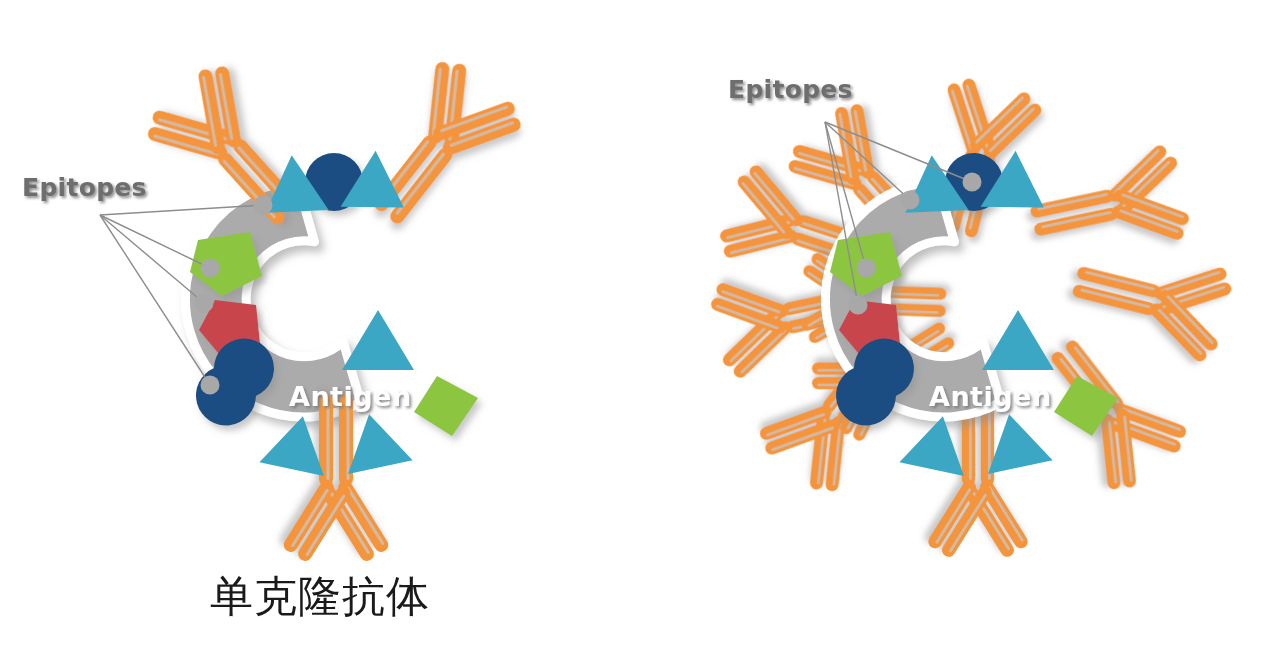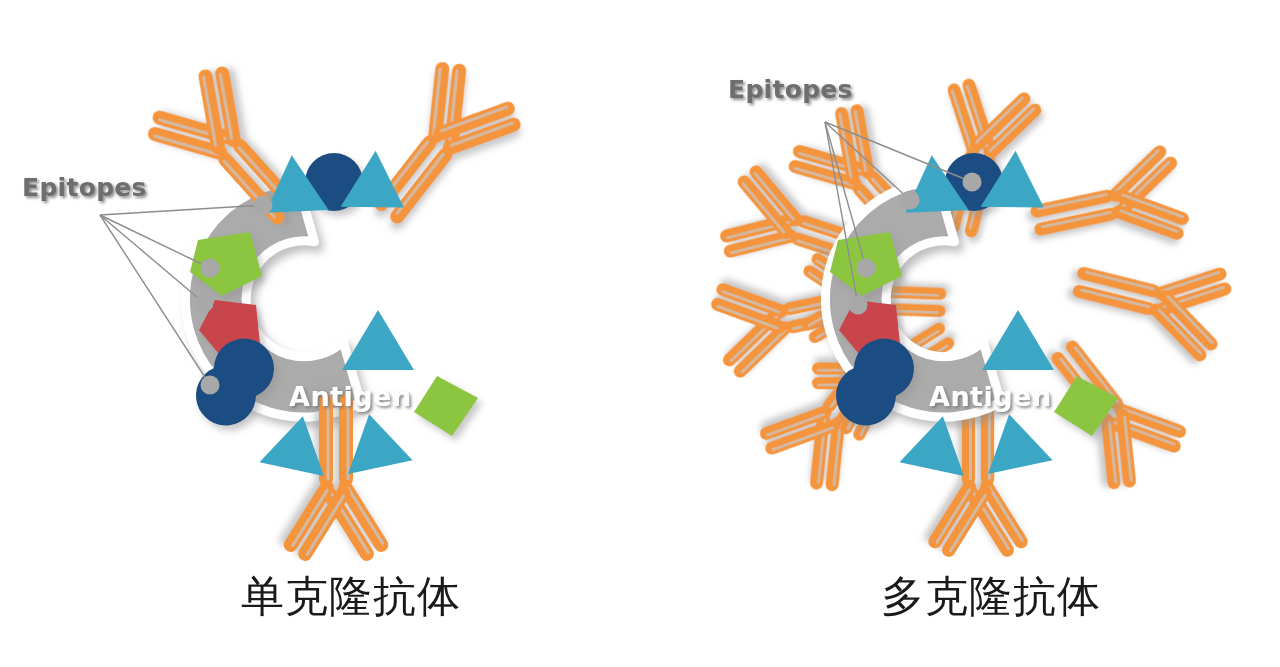--- a/index.html
+++ b/index.html
@@ -33,21 +33,20 @@
     left: 0;
     width: 100%;
     top: 575px;
     text-align: center;
     font-size: 43px;
     line-height: 1.0;
     color: #1a1a1a;
     font-family: "DejaVu Sans", sans-serif;
     letter-spacing: 1px;
     white-space: nowrap;
-    padding-left: 31px;
   }
   svg.diagram {
     position: absolute;
     left: 0;
     top: 0;
     width: 640px;
     height: 580px;
     overflow: visible;
   }
   .epi-label {
@@ -310,16 +309,15 @@
         <circle cx="332" cy="182" r="9.5" fill="#A8A8A8"></circle>
         <circle cx="226" cy="268" r="9.5" fill="#A8A8A8"></circle>
         <circle cx="218" cy="305" r="9.5" fill="#A8A8A8"></circle>
       </g>
 
       <text class="epi-label" x="88" y="98" filter="url(#shTxt)">Epitopes</text>
 
       <text class="antigen-label" x="289" y="406" filter="url(#shTxt)">Antigen</text>
     </svg>
 
-    <div class="panel-caption">多克隆抗体</div>
   </div>
 
 </div>
 
 </body></html>

